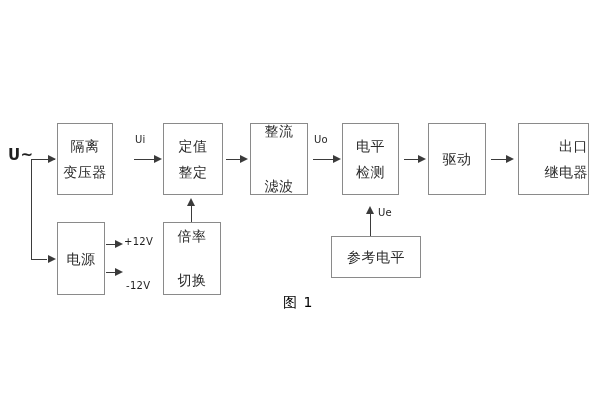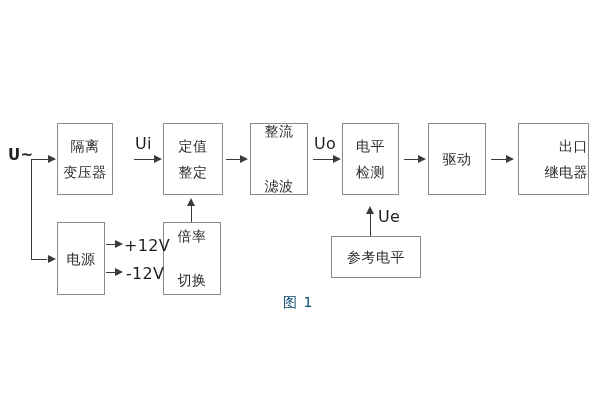--- a/index.html
+++ b/index.html
@@ -33,21 +33,21 @@
     display: block;
     white-space: nowrap;
     letter-spacing: 0.5px;
   }
   .block .ln + .ln { margin-top: 13px; font-family: Liberation Serif, serif; }
   .block.one-line .ln { margin-top: 0; }
 
   
   .sig {
     position: absolute;
-    font-size: 16px;
+    font-size: 10px;
     color: #1f1f1f;
     white-space: nowrap;
     letter-spacing: 0.3px;
   }
   .sig.bold { font-weight: bold; }
 
   
   .hline {
     position: absolute;
     height: 0;
@@ -70,21 +70,21 @@
     width: 0; height: 0;
     border-left: 4.5px solid transparent;
     border-right: 4.5px solid transparent;
     border-bottom: 8px solid #3b3b3b;
   }
 
   
   .caption {
     position: absolute;
     font-size: 14px;
-    color: #0c4a6e;
+    color: #000000;
     letter-spacing: 1px;
     white-space: nowrap;
   }
 </style>
 </head>
 <body>
 
 <div id="stage">
 
   <div class="sig bold" style="left:8px; top:146px; font-size:15px;">U~</div>
@@ -163,17 +163,17 @@
   <div class="vline" style="left:370px; top:213px; height:23px;"></div>
   <div class="arrow-u" style="left:366px; top:206px;"></div>
   <div class="sig" style="left:378px; top:207px;">Ue</div>
 
   <div class="hline" style="left:106px; top:244px; width:13px;"></div>
   <div class="arrow-r" style="left:115px; top:240px;"></div>
   <div class="sig" style="left:124px; top:236px;">+12V</div>
 
   <div class="hline" style="left:106px; top:272px; width:13px;"></div>
   <div class="arrow-r" style="left:115px; top:268px;"></div>
-  <div class="sig" style="left:126px; top:264px;">-12V</div>
+  <div class="sig" style="left:126px; top:280px;">-12V</div>
 
   <div class="caption" style="left:283px; top:294px;">图 1</div>
 
 </div>
 
 </body></html>

